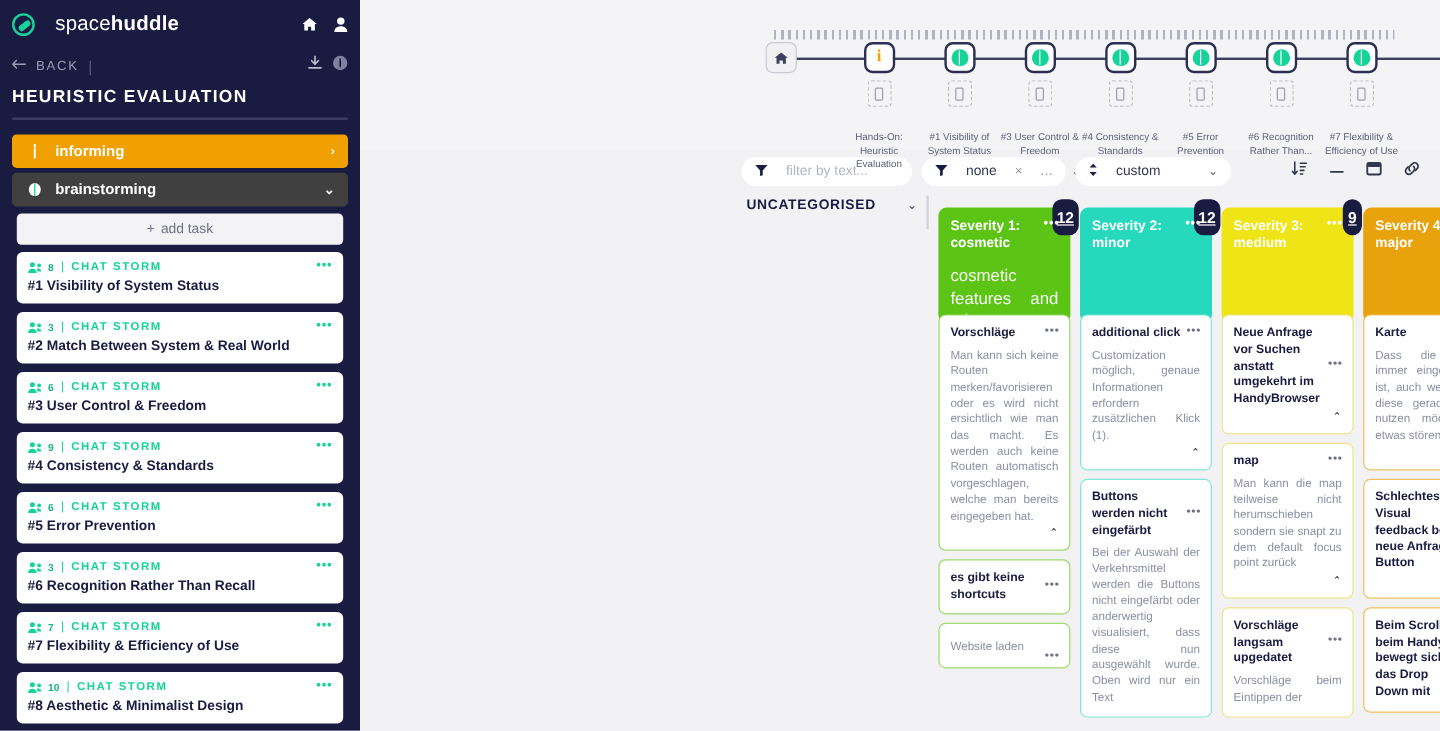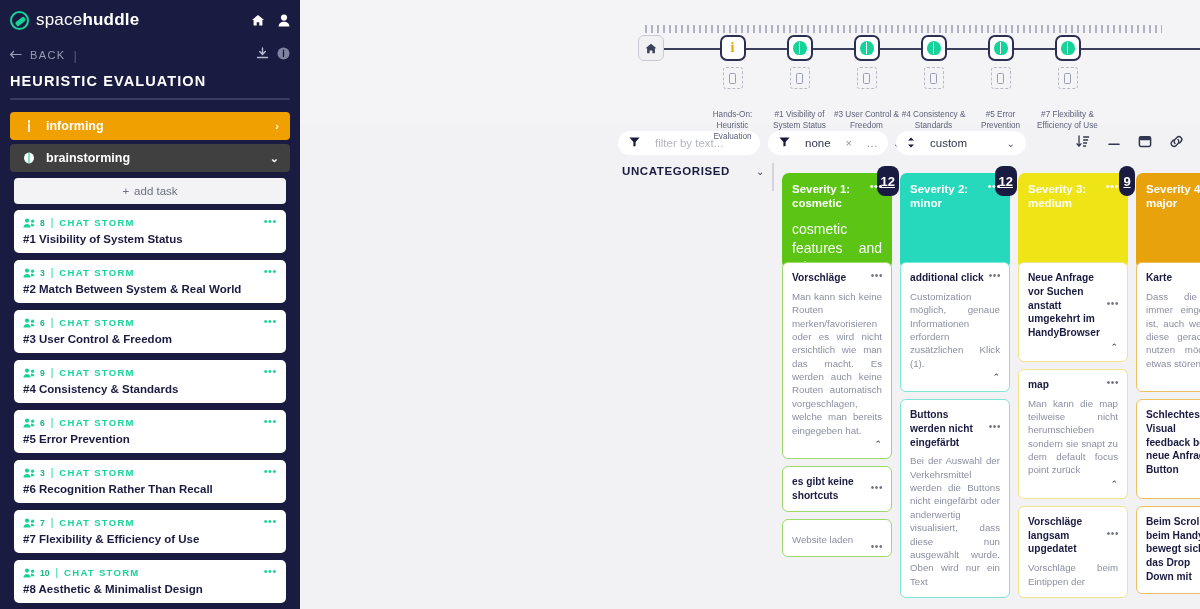--- a/index.html
+++ b/index.html
@@ -13,21 +13,21 @@
 
   
   .sidebar {
     width: 300px; height: 609px;
     background: #1a1b41;
     flex: 0 0 300px;
     position: relative;
     overflow: hidden;
   }
   .sb-top { padding: 10px 10px 0 10px; display: flex; align-items: center; }
-  .logo-wrap { display: flex; align-items: center; gap: 7px; flex: 1; }
+  .logo-wrap { display: flex; align-items: center; gap: 17px; flex: 1; }
   .logo-mark {
     width: 19px; height: 19px; border-radius: 50%;
     border: 2.4px solid #16d39a;
     position: relative; flex: 0 0 19px;
   }
   .logo-mark:after {
     content: ""; position: absolute; left: 3px; top: 6px;
     width: 11px; height: 5px; background: #16d39a;
     transform: rotate(-38deg); border-radius: 2px;
   }
@@ -484,20 +484,29 @@
             </div>
           <div class="tl-label">#5 Error Prevention</div>
         </div>
         <div class="tl-node">
           <div class="tl-icon">
               <div class="brain"></div>
             </div>
           <div class="tl-dev">
               <div class="phone"></div>
             </div>
+          <div class="tl-label">#6 Recognition Rather Than...</div>
+        </div>
+        <div class="tl-node">
+          <div class="tl-icon">
+              <div class="brain"></div>
+            </div>
+          <div class="tl-dev">
+              <div class="phone"></div>
+            </div>
           <div class="tl-label">#7 Flexibility &amp; Efficiency of Use</div>
         </div>
 
       </div>
     </div>
 
     <div class="toolbar">
       <div class="pill" style="width:142px">
         <span class="fic"><svg width="11" height="10" viewBox="0 0 11 10">
               <path d="M0.4 0.6h10.2L6.6 5.1v3.9L4.4 9.6V5.1z" fill="#1a1b41"></path>

